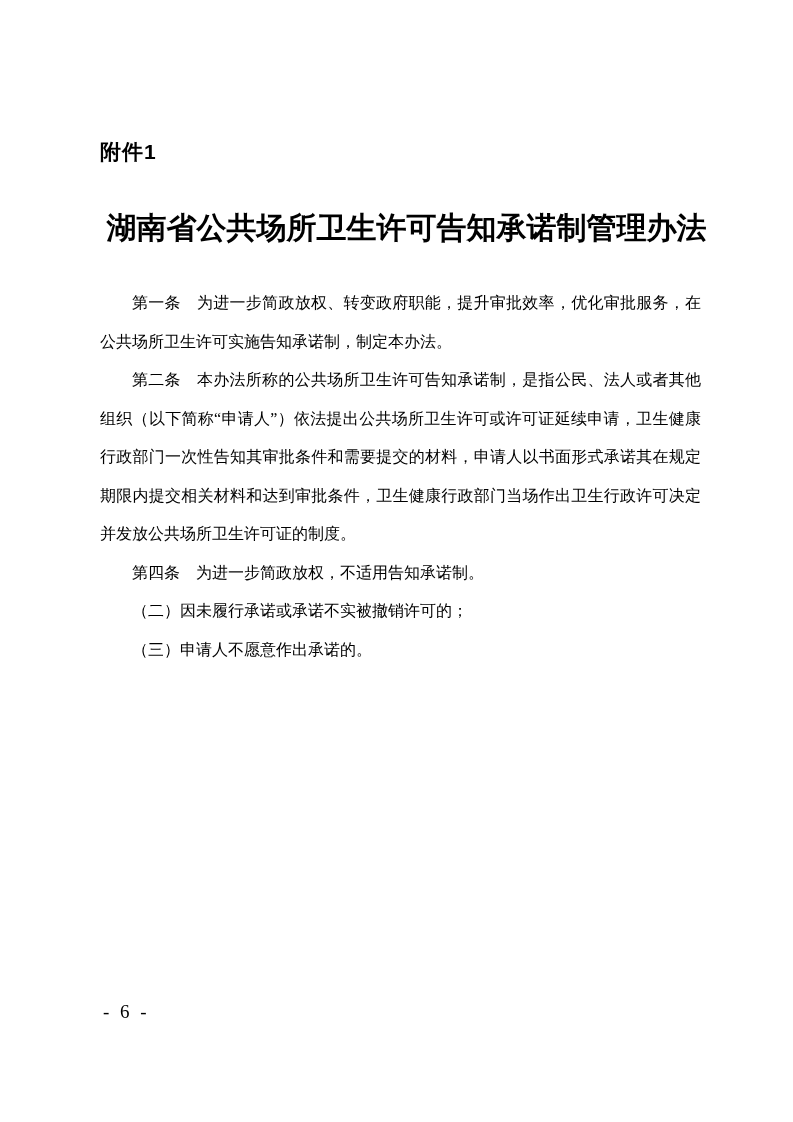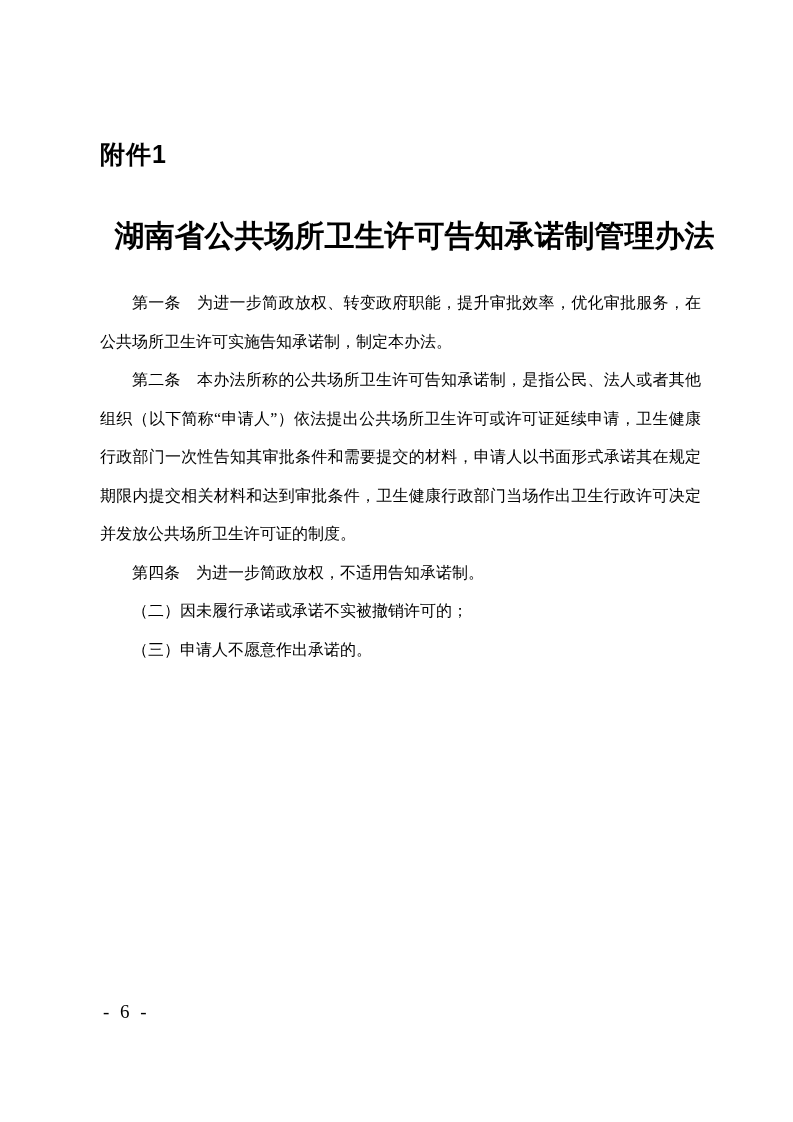--- a/index.html
+++ b/index.html
@@ -15,30 +15,30 @@
     background: #ffffff;
     color: #000000;
     overflow: hidden;
     font-family: "Liberation Serif", "DejaVu Serif", serif;
   }
   .attachment-label {
     position: absolute;
     left: 100px;
     top: 138px;
     font-family: "Liberation Sans", "DejaVu Sans", sans-serif;
-    font-size: 25px;
+    font-size: 21px;
     font-weight: bold;
     letter-spacing: 1px;
   }
   .doc-title {
     position: absolute;
     left: 96px;
     top: 200px;
     width: 605px;
-    margin: 16px;
+    margin: 8px;
     font-size: 30px;
     line-height: 40px;
     font-weight: bold;
     text-align: center;
     white-space: nowrap;
     font-family: "Liberation Serif", "DejaVu Serif", serif;
   }
   .doc-body {
     position: absolute;
     left: 100px;

